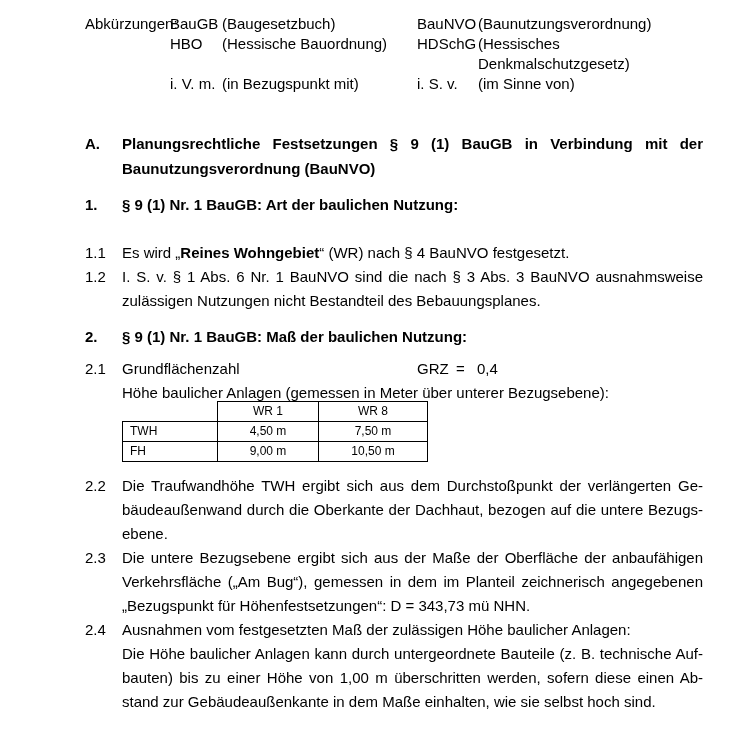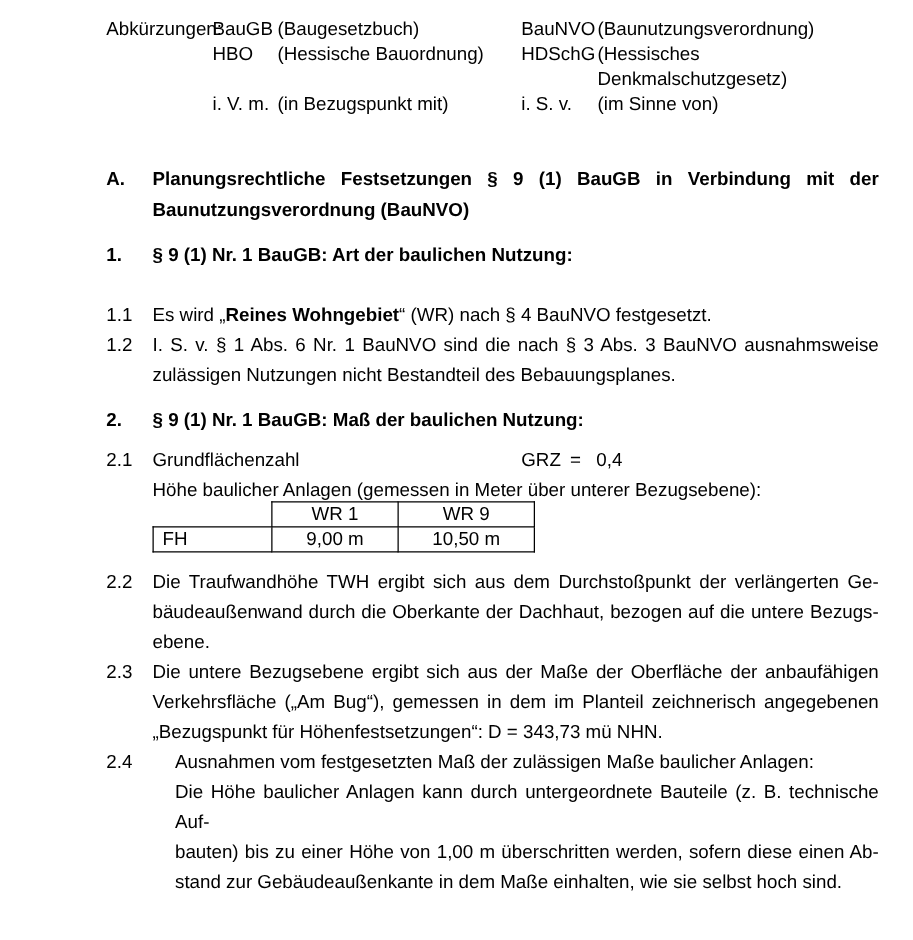--- a/index.html
+++ b/index.html
@@ -32,33 +32,33 @@
   .jl { text-align: justify; text-align-last: justify; }
 
   .heading-a { margin-top: 37px; line-height: 25px; font-weight: bold; }
   .heading-1 { margin-top: 12px; font-weight: bold; }
   .p11 { margin-top: 24px; align-items: flex-end; }
   .p12 { margin-top: 0; }
   .heading-2 { margin-top: 12px; font-weight: bold; }
   .p21 { margin-top: 8px; }
   .p22 { margin-top: 12px; }
   .p23 { margin-top: 0; }
-  .p24 { margin-top: 0; gap: 18px; }
+  .p24 { margin-top: 0; }
 
   .grz-line { position: relative; }
   .grz-abbr { position: absolute; left: 295px; top: 0; }
   .grz-eq   { position: absolute; left: 334px; top: 0; }
   .grz-val  { position: absolute; left: 355px; top: 0; }
 
   
   .htable {
     border-collapse: collapse;
     margin-left: 37px;
     margin-top: -4px;
-    font-size: 15px;
+    font-size: 12px;
   }
   .htable td {
     border: 1px solid #000000;
     height: 20px;
     line-height: 19px;
     text-align: center;
     padding: 0;
     font-weight: normal;
   }
   .htable td.c1 { width: 95px; text-align: left; padding-left: 7px; }
@@ -134,21 +134,26 @@
         </div>
         <div>Höhe baulicher Anlagen (gemessen in Meter über unterer Bezugsebene):</div>
       </div>
     </div>
 
     <table class="htable">
       <tbody>
           <tr>
         <td class="c1 empty"></td>
         <td class="c2">WR 1</td>
-        <td class="c3">WR 9</td>
+        <td class="c3">WR 8</td>
+      </tr>
+      <tr>
+        <td class="c1">TWH</td>
+        <td class="c2">4,50 m</td>
+        <td class="c3">7,50 m</td>
       </tr>
       <tr>
         <td class="c1">FH</td>
         <td class="c2">9,00 m</td>
         <td class="c3">10,50 m</td>
       </tr>
     </tbody>
       </table>
 
     <div class="para p22">
@@ -165,21 +170,21 @@
       <div class="ptext">
         <div class="jl">Die untere Bezugsebene ergibt sich aus der Maße der Oberfläche der anbaufähigen</div>
         <div class="jl">Verkehrsfläche („Am Bug“), gemessen in dem im Planteil zeichnerisch angegebenen</div>
         <div>„Bezugspunkt für Höhenfestsetzungen“: D = 343,73 mü NHN.</div>
       </div>
     </div>
 
     <div class="para p24">
       <span class="num">2.4</span>
       <div class="ptext">
-        <div>Ausnahmen vom festgesetzten Maß der zulässigen Maße baulicher Anlagen:</div>
+        <div>Ausnahmen vom festgesetzten Maß der zulässigen Höhe baulicher Anlagen:</div>
         <div class="jl">Die Höhe baulicher Anlagen kann durch untergeordnete Bauteile (z. B. technische Auf-</div>
         <div class="jl">bauten) bis zu einer Höhe von 1,00 m überschritten werden, sofern diese einen Ab-</div>
         <div>stand zur Gebäudeaußenkante in dem Maße einhalten, wie sie selbst hoch sind.</div>
       </div>
     </div>
 
   </div>
 </div>
 
 </body></html>

